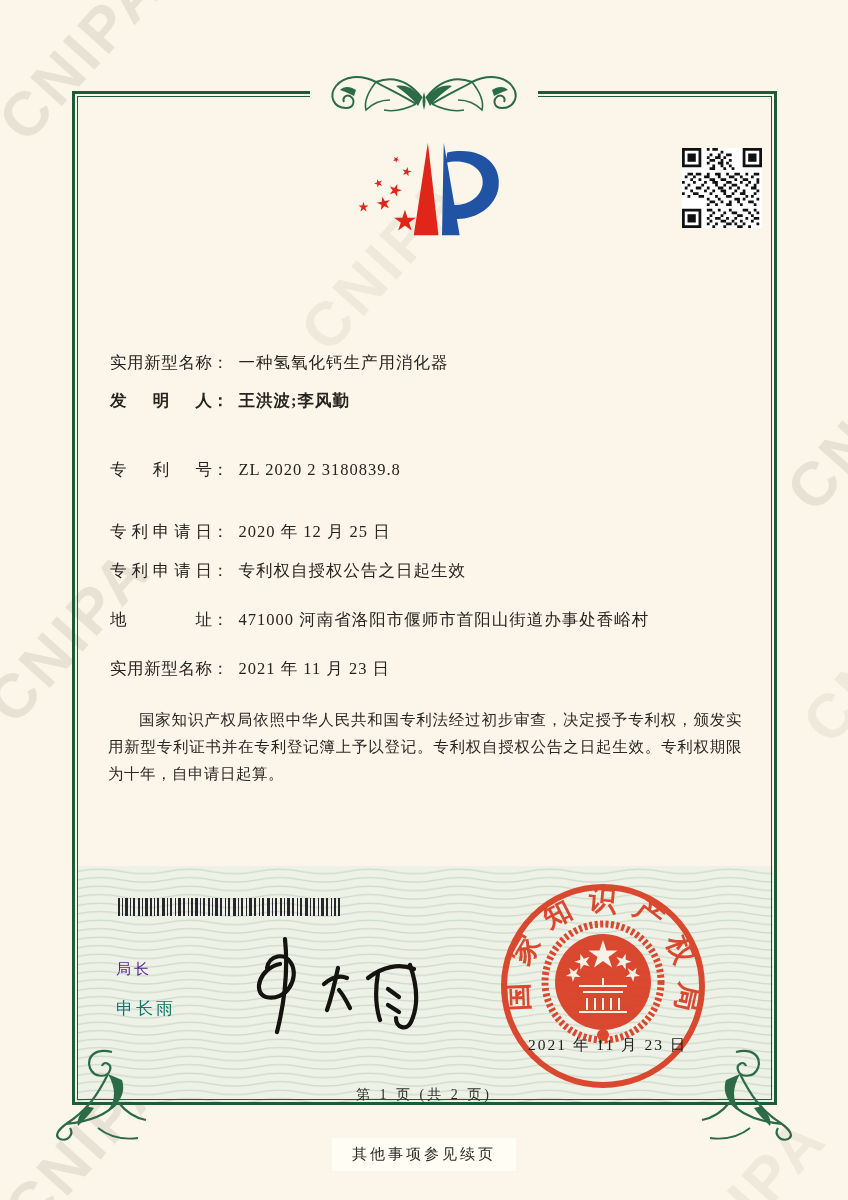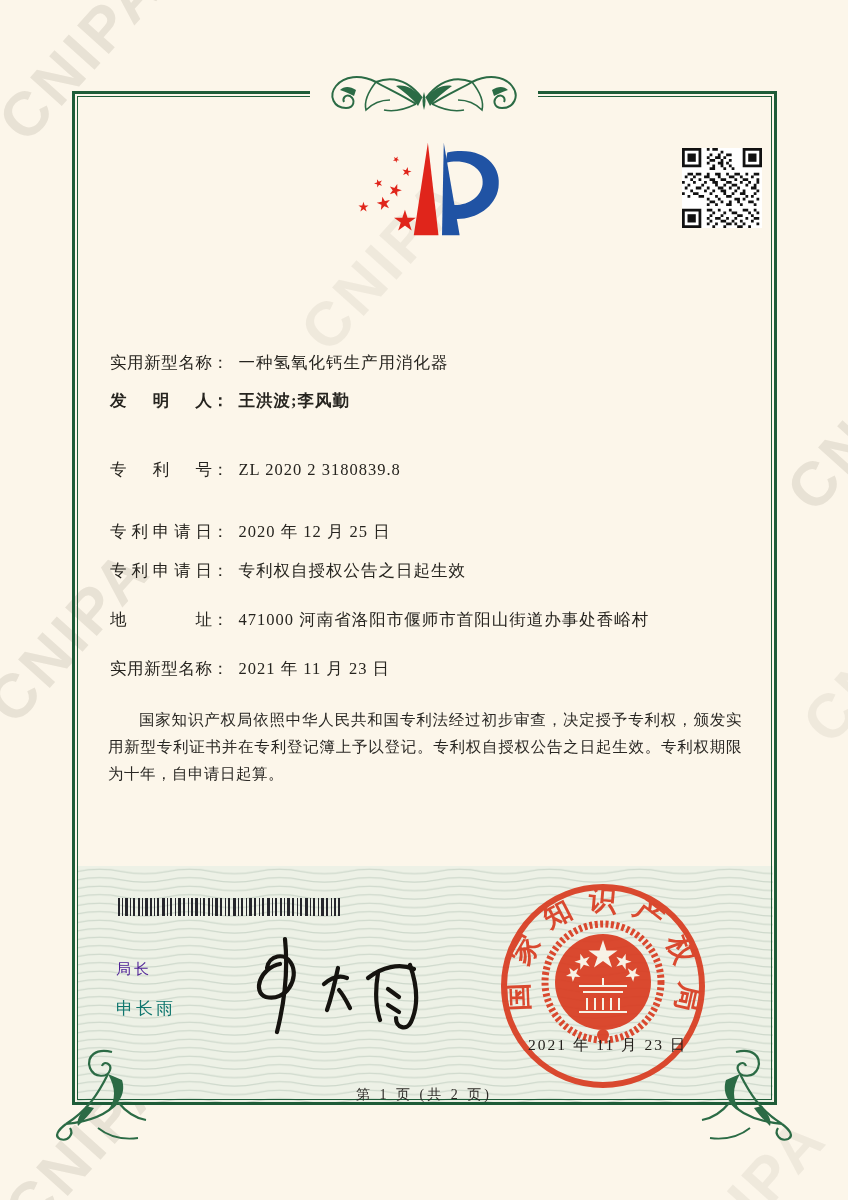--- a/index.html
+++ b/index.html
@@ -294,14 +294,17 @@
         <path d="M82,132 L130,132"></path>
         <path d="M106,98 L106,106"></path>
       </g>
       <circle cx="106" cy="155" r="6" fill="#d93b20"></circle>
     </g>
   </svg>
   <div class="seal-date">2021 年 11 月 23 日</div>
 
   <div class="page-no">第 1 页 (共 2 页)</div>
 
+  <div class="cont-note">
+    <span>其他事项参见续页</span>
+  </div>
 
 </div>
 
 </body></html>

